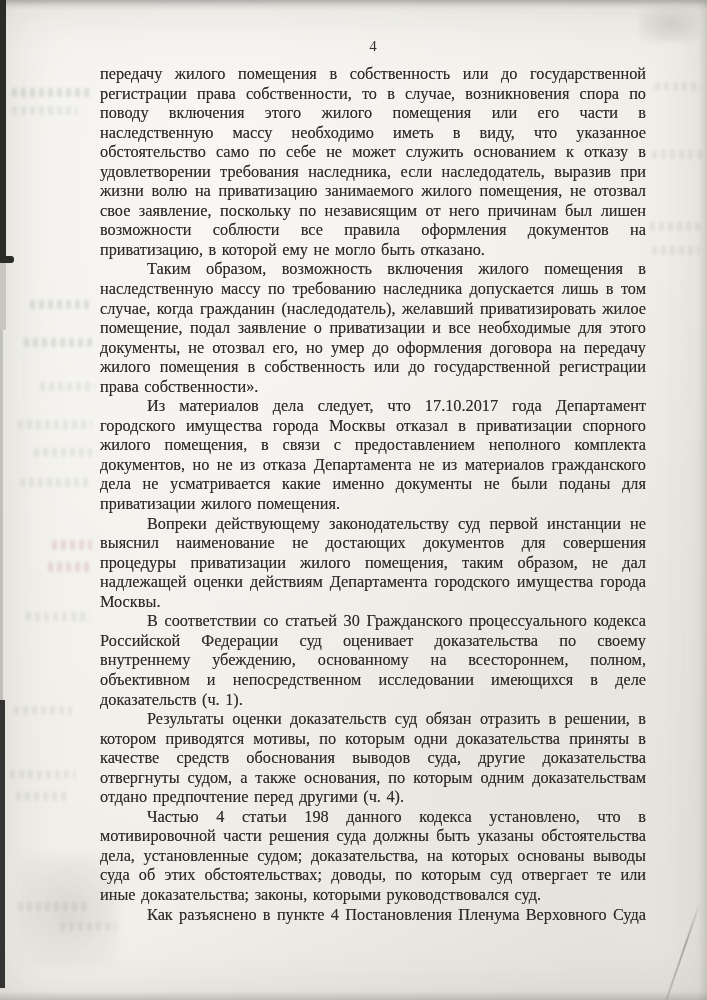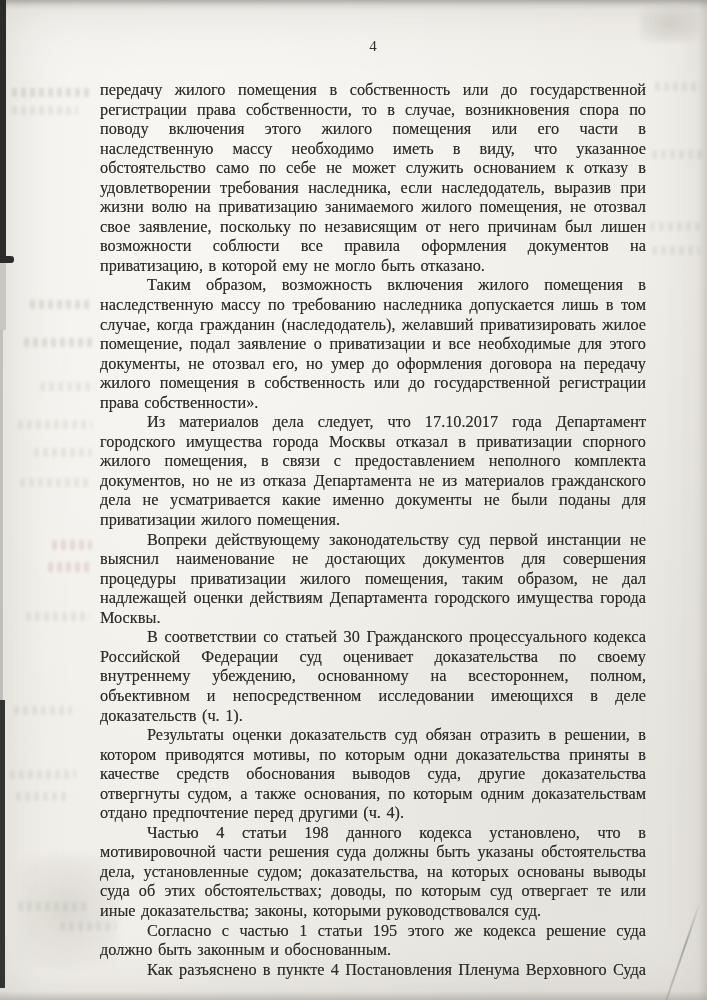--- a/index.html
+++ b/index.html
@@ -41,21 +41,21 @@
     background:repeating-linear-gradient(90deg, rgba(110,125,112,0.55) 0 5px, rgba(110,125,112,0) 5px 9px);}
   .bleed.r{background:repeating-linear-gradient(90deg, rgba(175,105,100,0.55) 0 5px, rgba(175,105,100,0) 5px 9px);}
   .bleed.f{opacity:.35;}
   .bleed.ff{opacity:.22;}
   
   .page-number{
     position:absolute;top:38px;left:100px;width:546px;
     text-align:center;font-size:15px;color:#333130;
   }
   .document-body{
-    position:absolute;top:80px;left:100px;width:546px;
+    position:absolute;top:64px;left:100px;width:546px;
     font-size:16.3px;line-height:19.55px;
     text-align:justify;word-spacing:0.09em;
     text-shadow:0 0 0.5px rgba(46,44,42,0.55);
   }
   .document-body p{margin:0;padding:0;}
   .document-body p.indent{text-indent:47px;}
   .document-body p.fill-last{text-align-last:justify;}
 </style>
 </head>
 <body>
@@ -99,17 +99,16 @@
 
   <div class="page-number">4</div>
   <div class="document-body">
       <p class="">передачу жилого помещения в собственность или до государственной регистрации права собственности, то в случае, возникновения спора по поводу включения этого жилого помещения или его части в наследственную массу необходимо иметь в виду, что указанное обстоятельство само по себе не может служить основанием к отказу в удовлетворении требования наследника, если наследодатель, выразив при жизни волю на приватизацию занимаемого жилого помещения, не отозвал свое заявление, поскольку по независящим от него причинам был лишен возможности соблюсти все правила оформления документов на приватизацию, в которой ему не могло быть отказано.</p>
       <p class="indent">Таким образом, возможность включения жилого помещения в наследственную массу по требованию наследника допускается лишь в том случае, когда гражданин (наследодатель), желавший приватизировать жилое помещение, подал заявление о приватизации и все необходимые для этого документы, не отозвал его, но умер до оформления договора на передачу жилого помещения в собственность или до государственной регистрации права собственности».</p>
       <p class="indent">Из материалов дела следует, что 17.10.2017 года Департамент городского имущества города Москвы отказал в приватизации спорного жилого помещения, в связи с предоставлением неполного комплекта документов, но не из отказа Департамента не из материалов гражданского дела не усматривается какие именно документы не были поданы для приватизации жилого помещения.</p>
       <p class="indent">Вопреки действующему законодательству суд первой инстанции не выяснил наименование не достающих документов для совершения процедуры приватизации жилого помещения, таким образом, не дал надлежащей оценки действиям Департамента городского имущества города Москвы.</p>
       <p class="indent">В соответствии со статьей 30 Гражданского процессуального кодекса Российской Федерации суд оценивает доказательства по своему внутреннему убеждению, основанному на всестороннем, полном, объективном и непосредственном исследовании имеющихся в деле доказательств (ч. 1).</p>
       <p class="indent">Результаты оценки доказательств суд обязан отразить в решении, в котором приводятся мотивы, по которым одни доказательства приняты в качестве средств обоснования выводов суда, другие доказательства отвергнуты судом, а также основания, по которым одним доказательствам отдано предпочтение перед другими (ч. 4).</p>
       <p class="indent">Частью 4 статьи 198 данного кодекса установлено, что в мотивировочной части решения суда должны быть указаны обстоятельства дела, установленные судом; доказательства, на которых основаны выводы суда об этих обстоятельствах; доводы, по которым суд отвергает те или иные доказательства; законы, которыми руководствовался суд.</p>
-      <p class="indent">Согласно с частью 1 статьи 195 этого же кодекса решение суда должно быть законным и обоснованным.</p>
       <p class="indent fill-last">Как разъяснено в пункте 4 Постановления Пленума Верховного Суда</p>
     </div>
 
 </div>
 
 </body></html>

